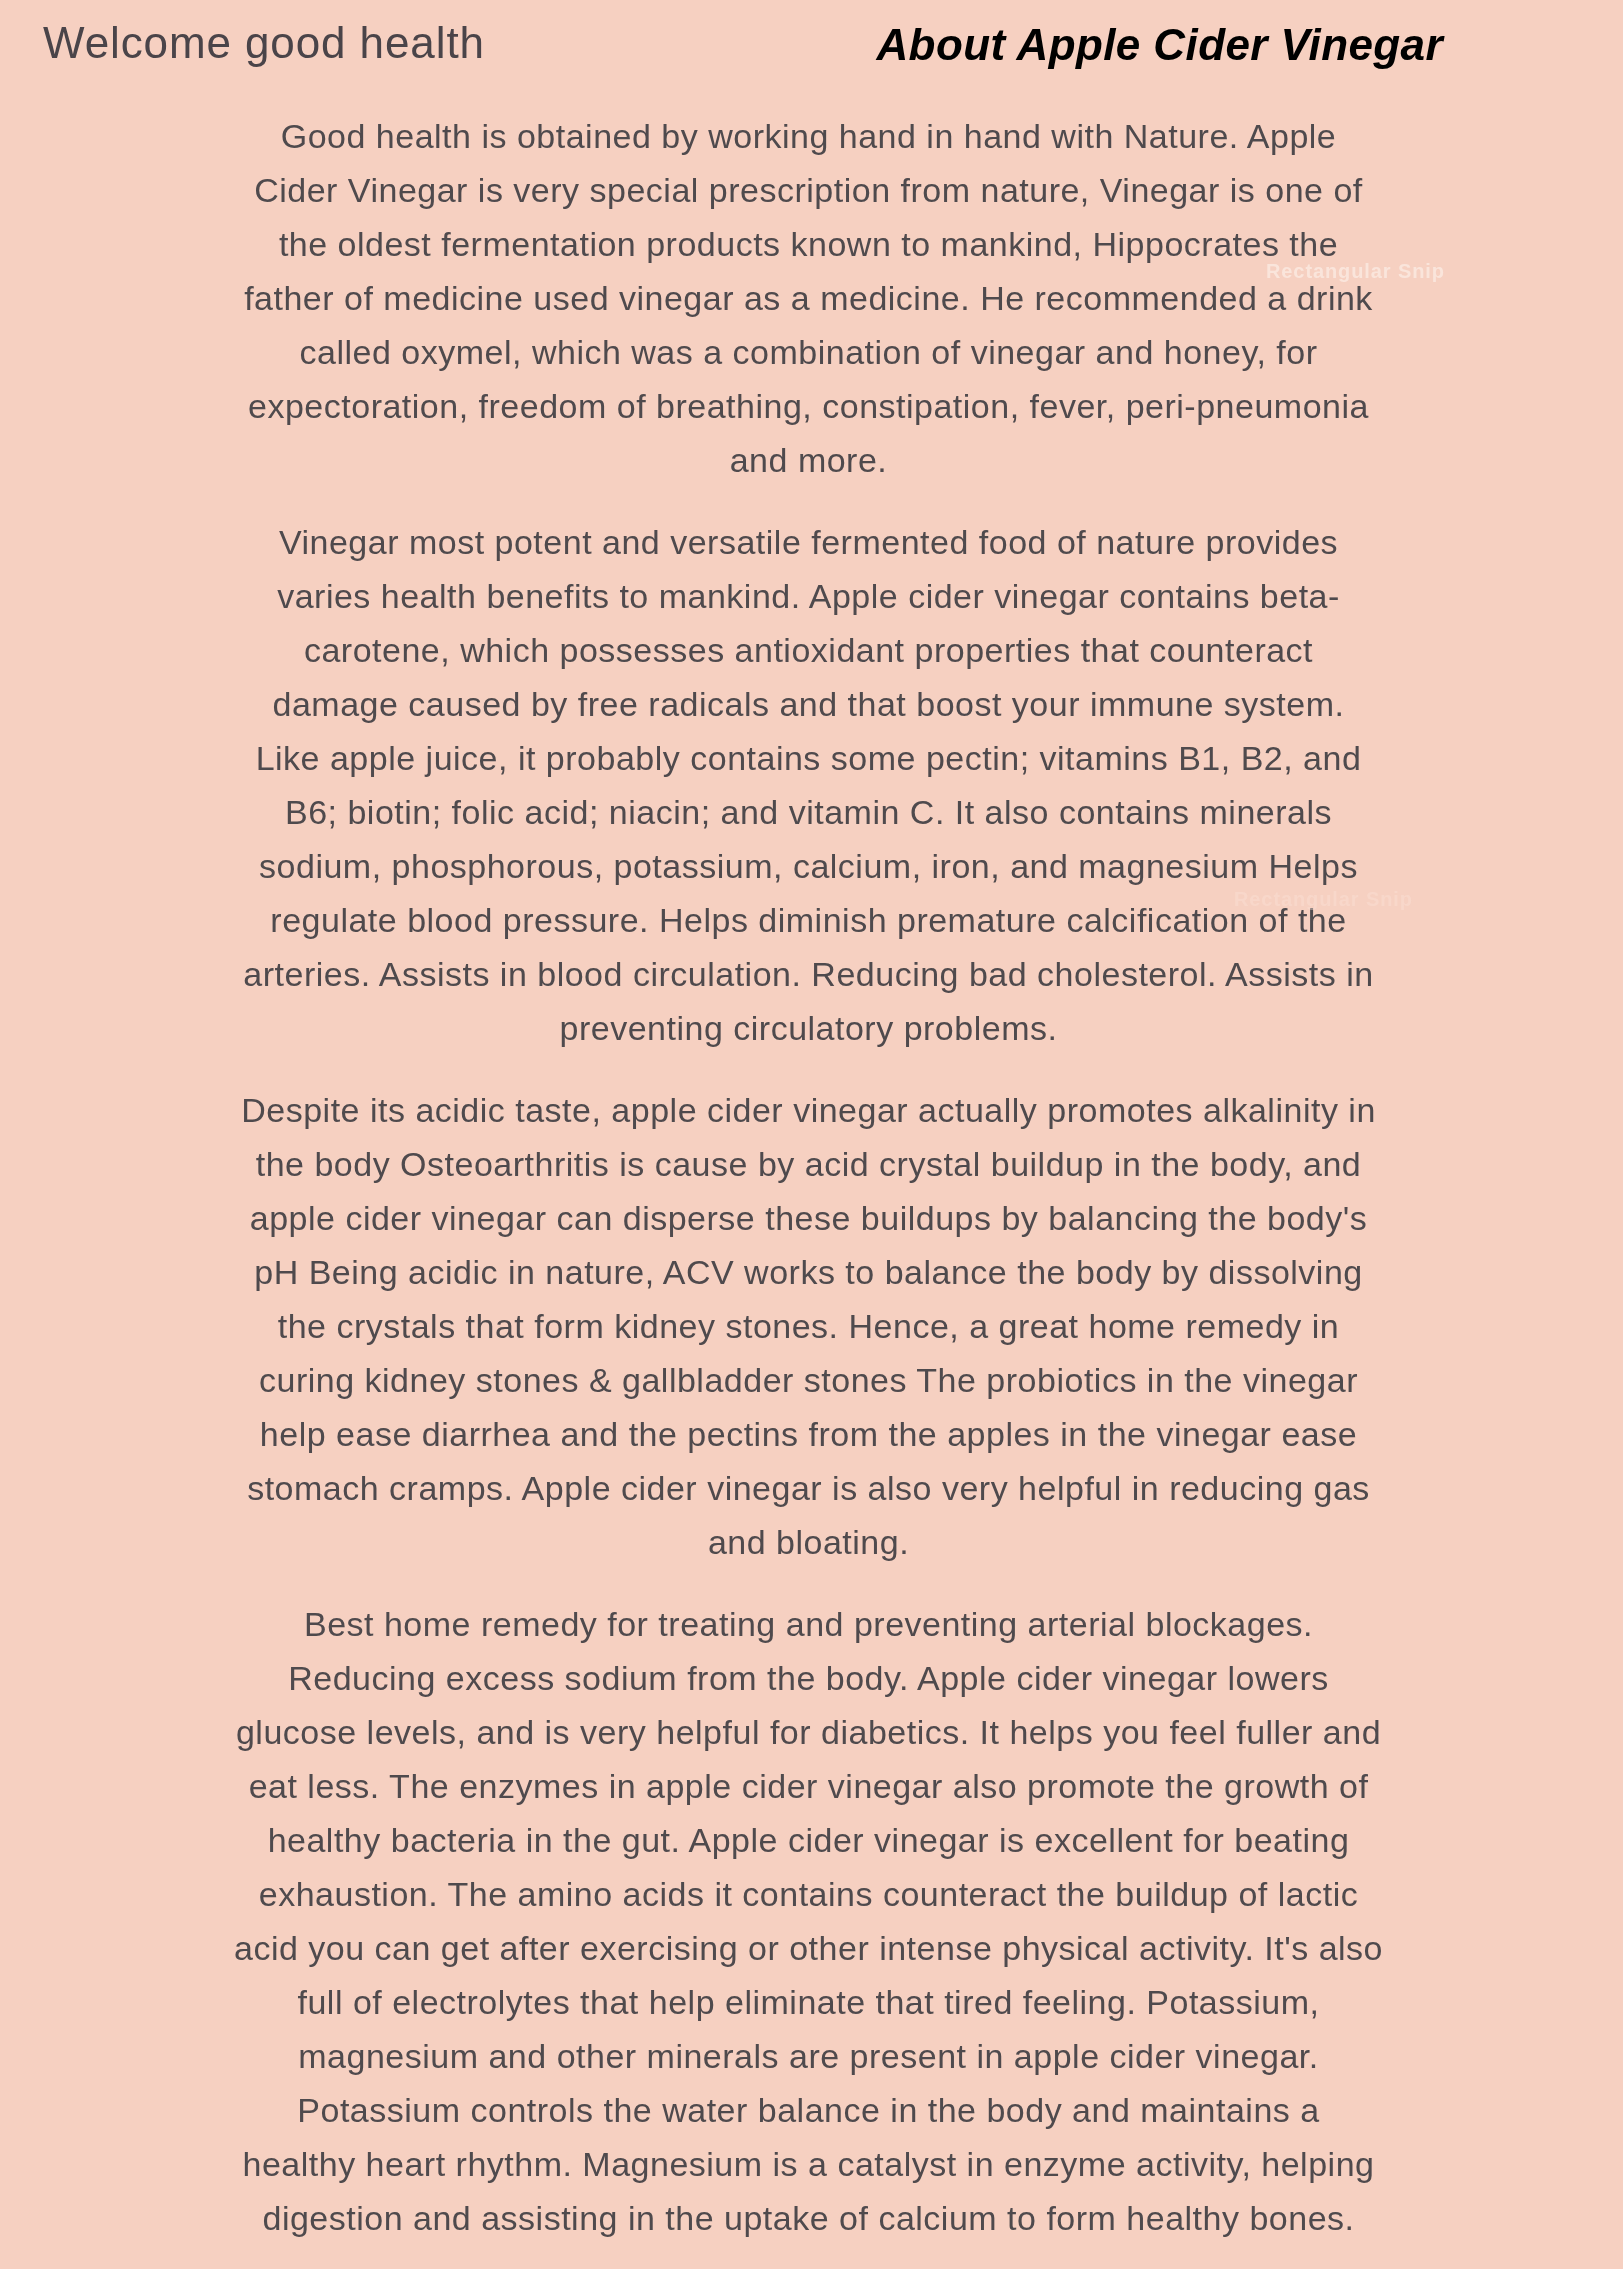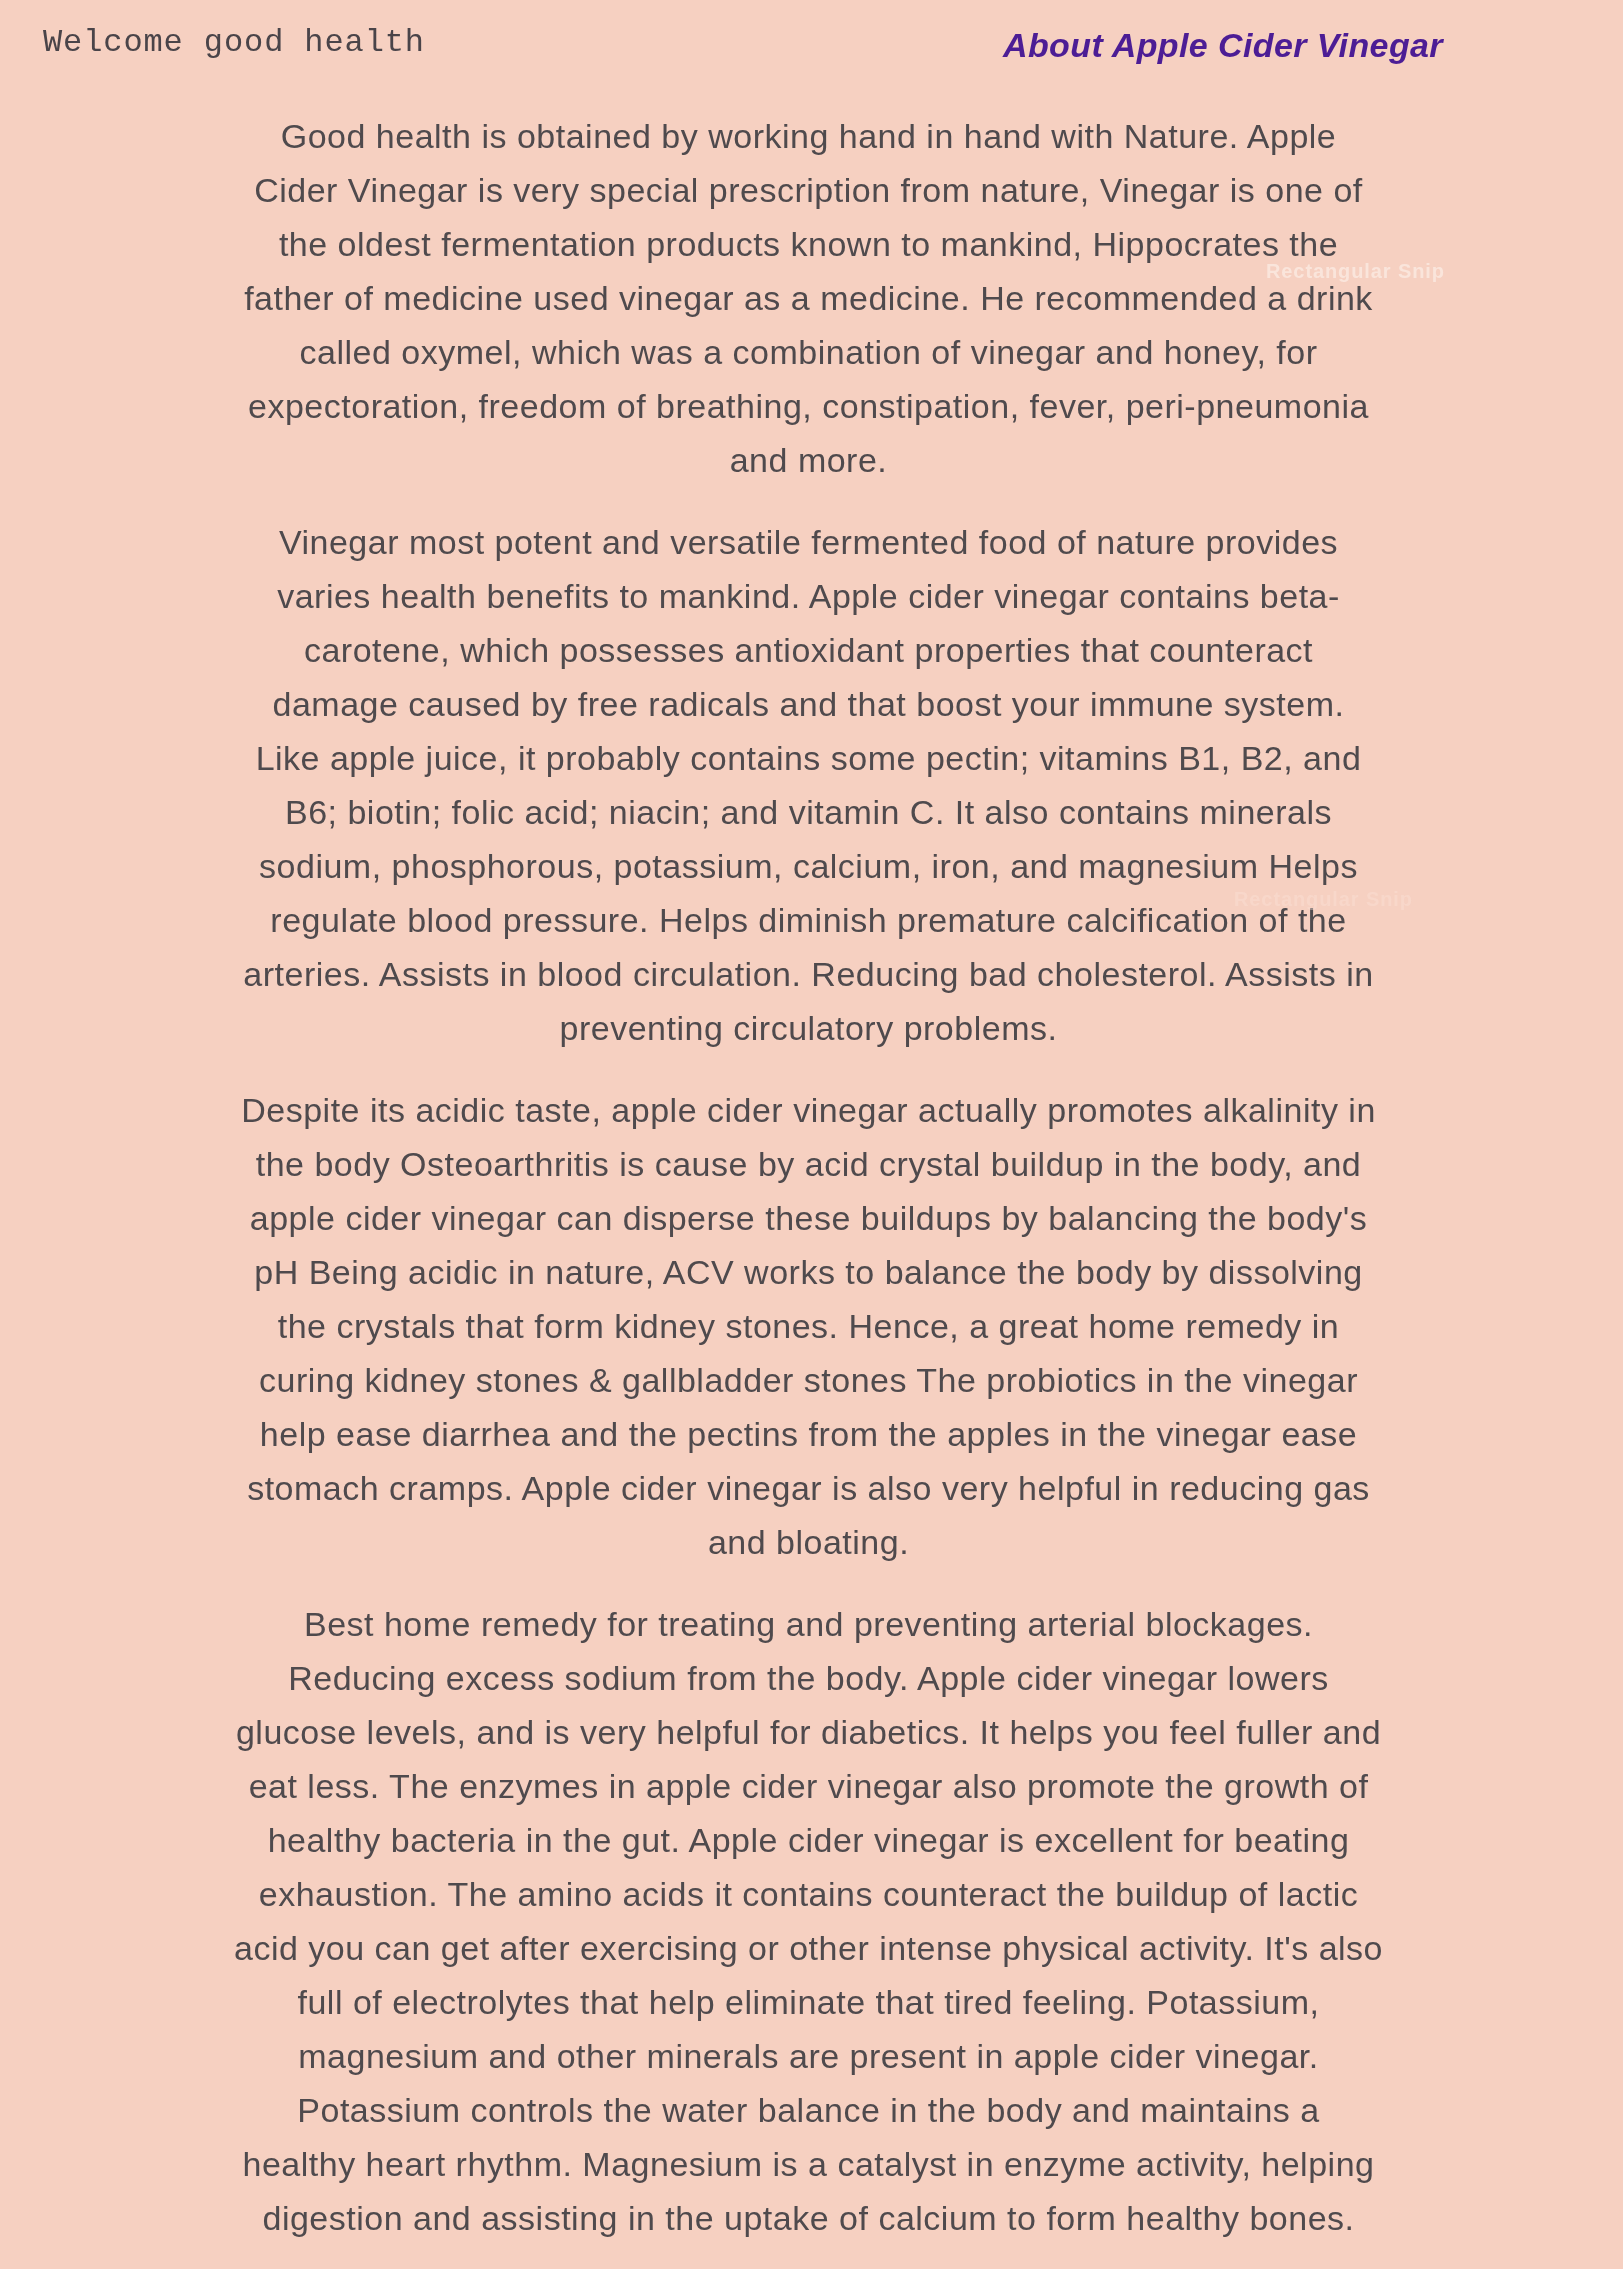--- a/index.html
+++ b/index.html
@@ -19,35 +19,34 @@
     width: 1623px;
     height: 2270px;
     padding: 19.5px 49px 0 43px;
     position: relative;
   }
   .header-row {
     display: flex;
     align-items: flex-start;
   }
   .site-title {
-    font-size: 32px;
+    font-size: 44px;
     line-height: 46px;
     color: #4A4449;
     letter-spacing: 0.9px;
     font-weight: 400;
-    font-family: Liberation Mono, monospace;
   }
   .page-title {
     margin-left: auto;
     margin-right: 131px;
-    font-size: 34px;
+    font-size: 44px;
     line-height: 50px;
     font-style: italic;
     font-weight: 600;
-    color: #4c1d95;
+    color: #000000;
     letter-spacing: 0.4px;
   }
   .article {
     margin-top: 39px;
     text-align: center;
   }
   .para {
     margin: 0 0 28px 0;
     font-size: 34px;
     line-height: 54px;

